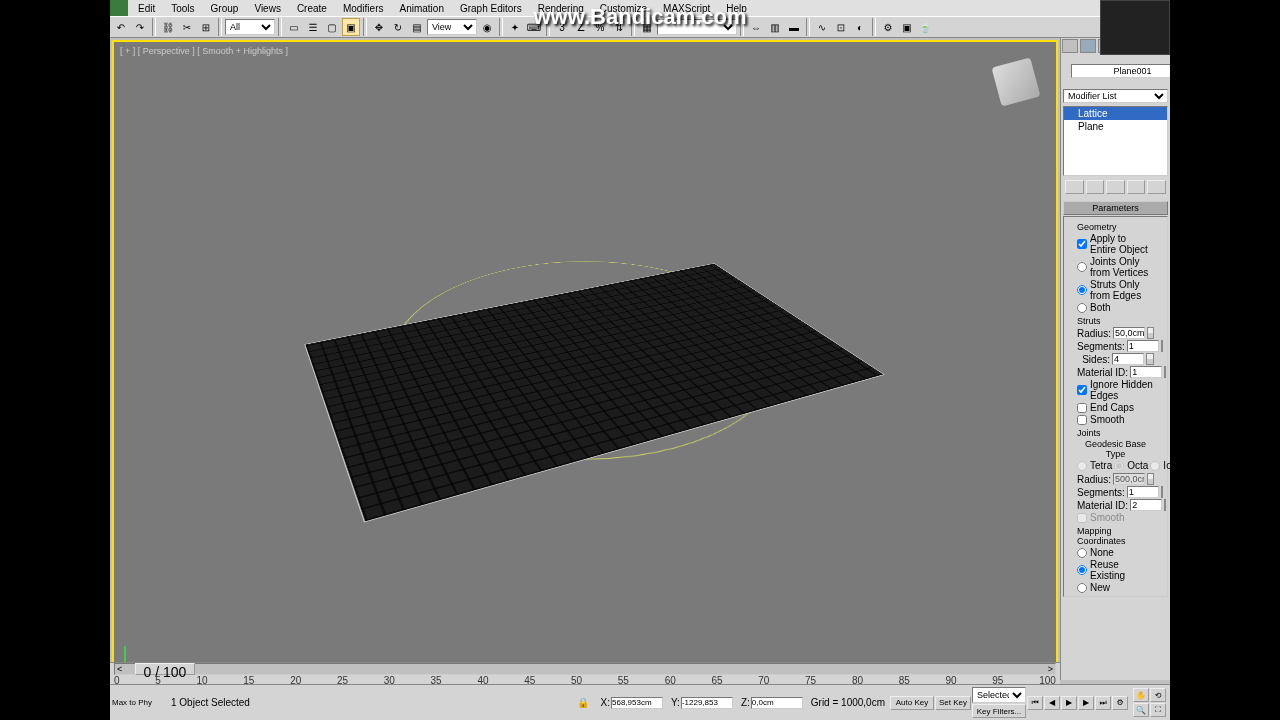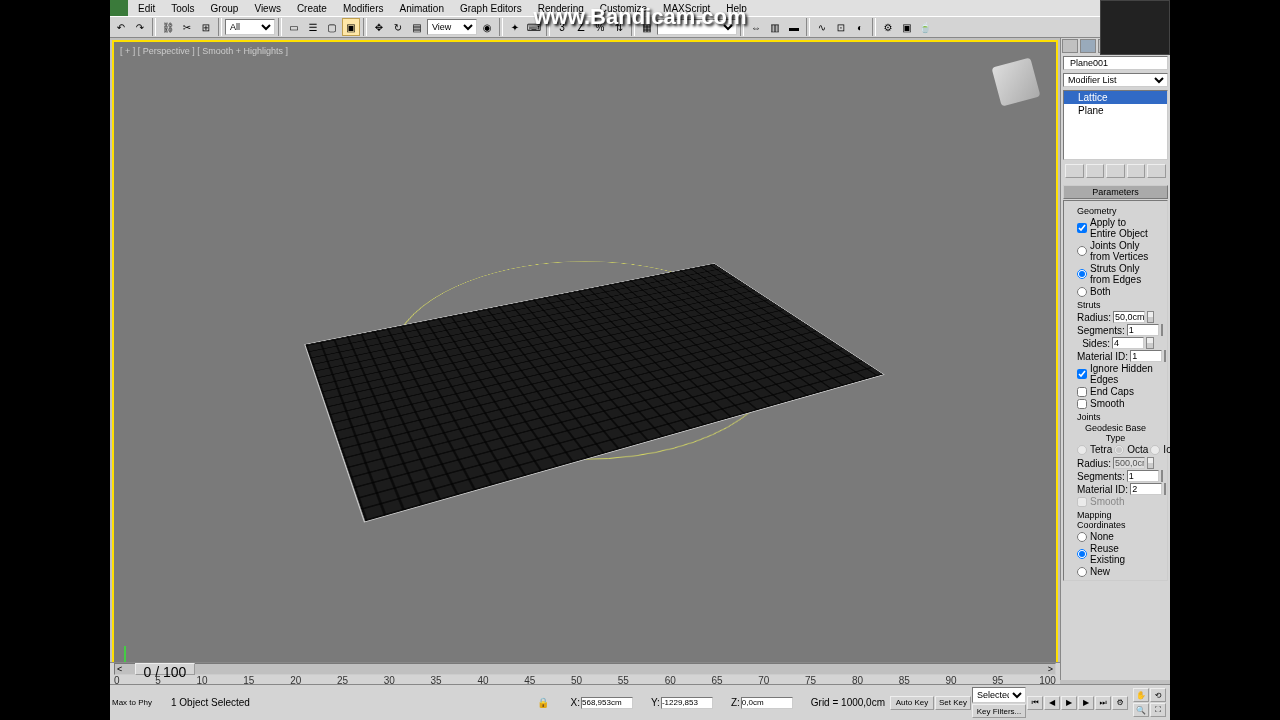--- a/index.html
+++ b/index.html
@@ -18,21 +18,21 @@
 .vp-label { position: absolute; top: 4px; left: 6px; color: #ccc; font-size: 9px; }
 .vp-cube { position: absolute; top: 20px; right: 20px; width: 40px; height: 40px; background: linear-gradient(135deg, #ddd, #aaa); border-radius: 4px; transform: rotate(-15deg); }
 .vp-axis { position: absolute; bottom: 10px; left: 10px; width: 30px; height: 30px; }
 .vp-axis::before { content: ''; position: absolute; bottom: 0; left: 0; width: 20px; height: 2px; background: #c44; }
 .vp-axis::after { content: ''; position: absolute; bottom: 0; left: 0; width: 2px; height: 20px; background: #4c4; }
 .grid-plane { position: absolute; top: 50%; left: 50%; width: 500px; height: 300px; transform: translate(-50%, -50%) perspective(800px) rotateX(60deg) rotateZ(-25deg); background: repeating-linear-gradient(0deg, #222 0, #222 2px, #555 2px, #555 14px), repeating-linear-gradient(90deg, #222 0, #222 2px, #555 2px, #555 14px); background-blend-mode: multiply; border: 1px solid #ccc; }
 .selection-circle { position: absolute; top: 50%; left: 50%; width: 380px; height: 380px; border: 1px solid #dde060; border-radius: 50%; transform: translate(-50%, -55%) perspective(800px) rotateX(60deg); }
 .rightpanel { width: 110px; background: #d4d4d4; border-left: 1px solid #888; display: flex; flex-direction: column; overflow-y: auto; }
 .rp-tabs { height: 16px; display: flex; gap: 2px; padding: 1px; }
 .rp-tab { flex: 1; background: #c0c0c0; border: 1px solid #888; cursor: pointer; }
-.rp-input { width: calc(100% - 4px); margin: 2px; height: 14px; border: 1px inset #ccc; padding-left: 6px; font-size: 9px; }
+.rp-input { width: calc(100% - 4px); margin: 10px; height: 14px; border: 1px inset #ccc; padding-left: 18px; font-size: 9px; text-align: center; }
 .rp-select { width: calc(100% - 4px); margin: 1px 2px; height: 14px; border: 1px inset #ccc; font-size: 9px; background: #fff; }
 .mod-stack { margin: 2px; height: 70px; background: #fff; border: 1px inset #ccc; overflow: hidden; }
 .mod-item { padding: 1px 14px; cursor: pointer; }
 .mod-item.sel { background: #316ac5; color: #fff; }
 .mod-btns { display: flex; gap: 2px; padding: 2px 4px; margin-bottom: 4px; }
 .mod-btn { flex: 1; height: 14px; background: #d4d4d4; border: 1px outset #eee; cursor: pointer; }
 .rollout-hdr { background: #aaa; border: 1px outset #ccc; text-align: center; padding: 1px 0; cursor: pointer; margin: 1px 2px; font-size: 9px; }
 .rollout-body { padding: 2px 13px; border: 1px inset #ccc; margin: 0 2px 10px; }
 .rsec { font-size: 9px; color: #000; margin: 3px 0 1px; }
 .rrow { display: flex; align-items: center; gap: 2px; margin: 1px 0; font-size: 9px; }
@@ -43,21 +43,21 @@
 .rchk input { width: 10px; height: 10px; }
 .rrad { display: flex; align-items: center; gap: 3px; font-size: 9px; margin: 1px 0; }
 .rrad input { width: 10px; height: 10px; }
 .timewrap { position: absolute; bottom: 36px; left: 0; right: 110px; height: 22px; background: #d4d4d4; border-top: 1px solid #888; }
 .timeslider { position: relative; height: 12px; background: #c0c0c0; margin: 0 4px; border: 1px inset #ccc; }
 .timeslider-thumb { position: absolute; left: 20px; top: -1px; width: 60px; height: 12px; background: #d4d4d4; border: 1px outset #eee; text-align: center; font-size: 14px; cursor: pointer; }
 .timeruler { position: relative; height: 10px; margin: 0 4px; display: flex; justify-content: space-between; font-size: 8px; color: #333; }
 .statusbar { position: absolute; bottom: 0; left: 0; right: 0; height: 36px; background: #d4d4d4; border-top: 1px solid #888; display: flex; align-items: center; }
 .status-left { width: 60px; padding: 2px; font-size: 8px; }
 .status-mid { flex: 1; display: flex; flex-direction: column; gap: 1px; padding: 1px; }
-.status-info { display: flex; gap: 18px; font-size: 9px; align-items: center; }
+.status-info { display: flex; gap: 8px; font-size: 9px; align-items: center; }
 .coord-field { display: inline-flex; align-items: center; gap: 1px; }
 .coord-field input { width: 52px; height: 12px; font-size: 8px; border: 1px inset #ccc; }
 .status-hint { font-size: 8px; color: #444; }
 .anim-ctrl { display: flex; align-items: center; gap: 1px; padding: 0 4px; }
 .anim-btn { width: 16px; height: 14px; background: #d4d4d4; border: 1px outset #eee; cursor: pointer; font-size: 8px; display: flex; align-items: center; justify-content: center; }
 .watermark { position: absolute; top: 4px; left: 50%; transform: translateX(-50%); font-family: Arial; font-size: 22px; font-weight: bold; color: #fff; text-shadow: 2px 2px 3px #000; z-index: 100; pointer-events: none; }
 .webcam { position: absolute; right: 0; top: 0; width: 70px; height: 55px; background: #222; border: 1px solid #444; z-index: 99; }
 </style>
 </head>
 <body>

